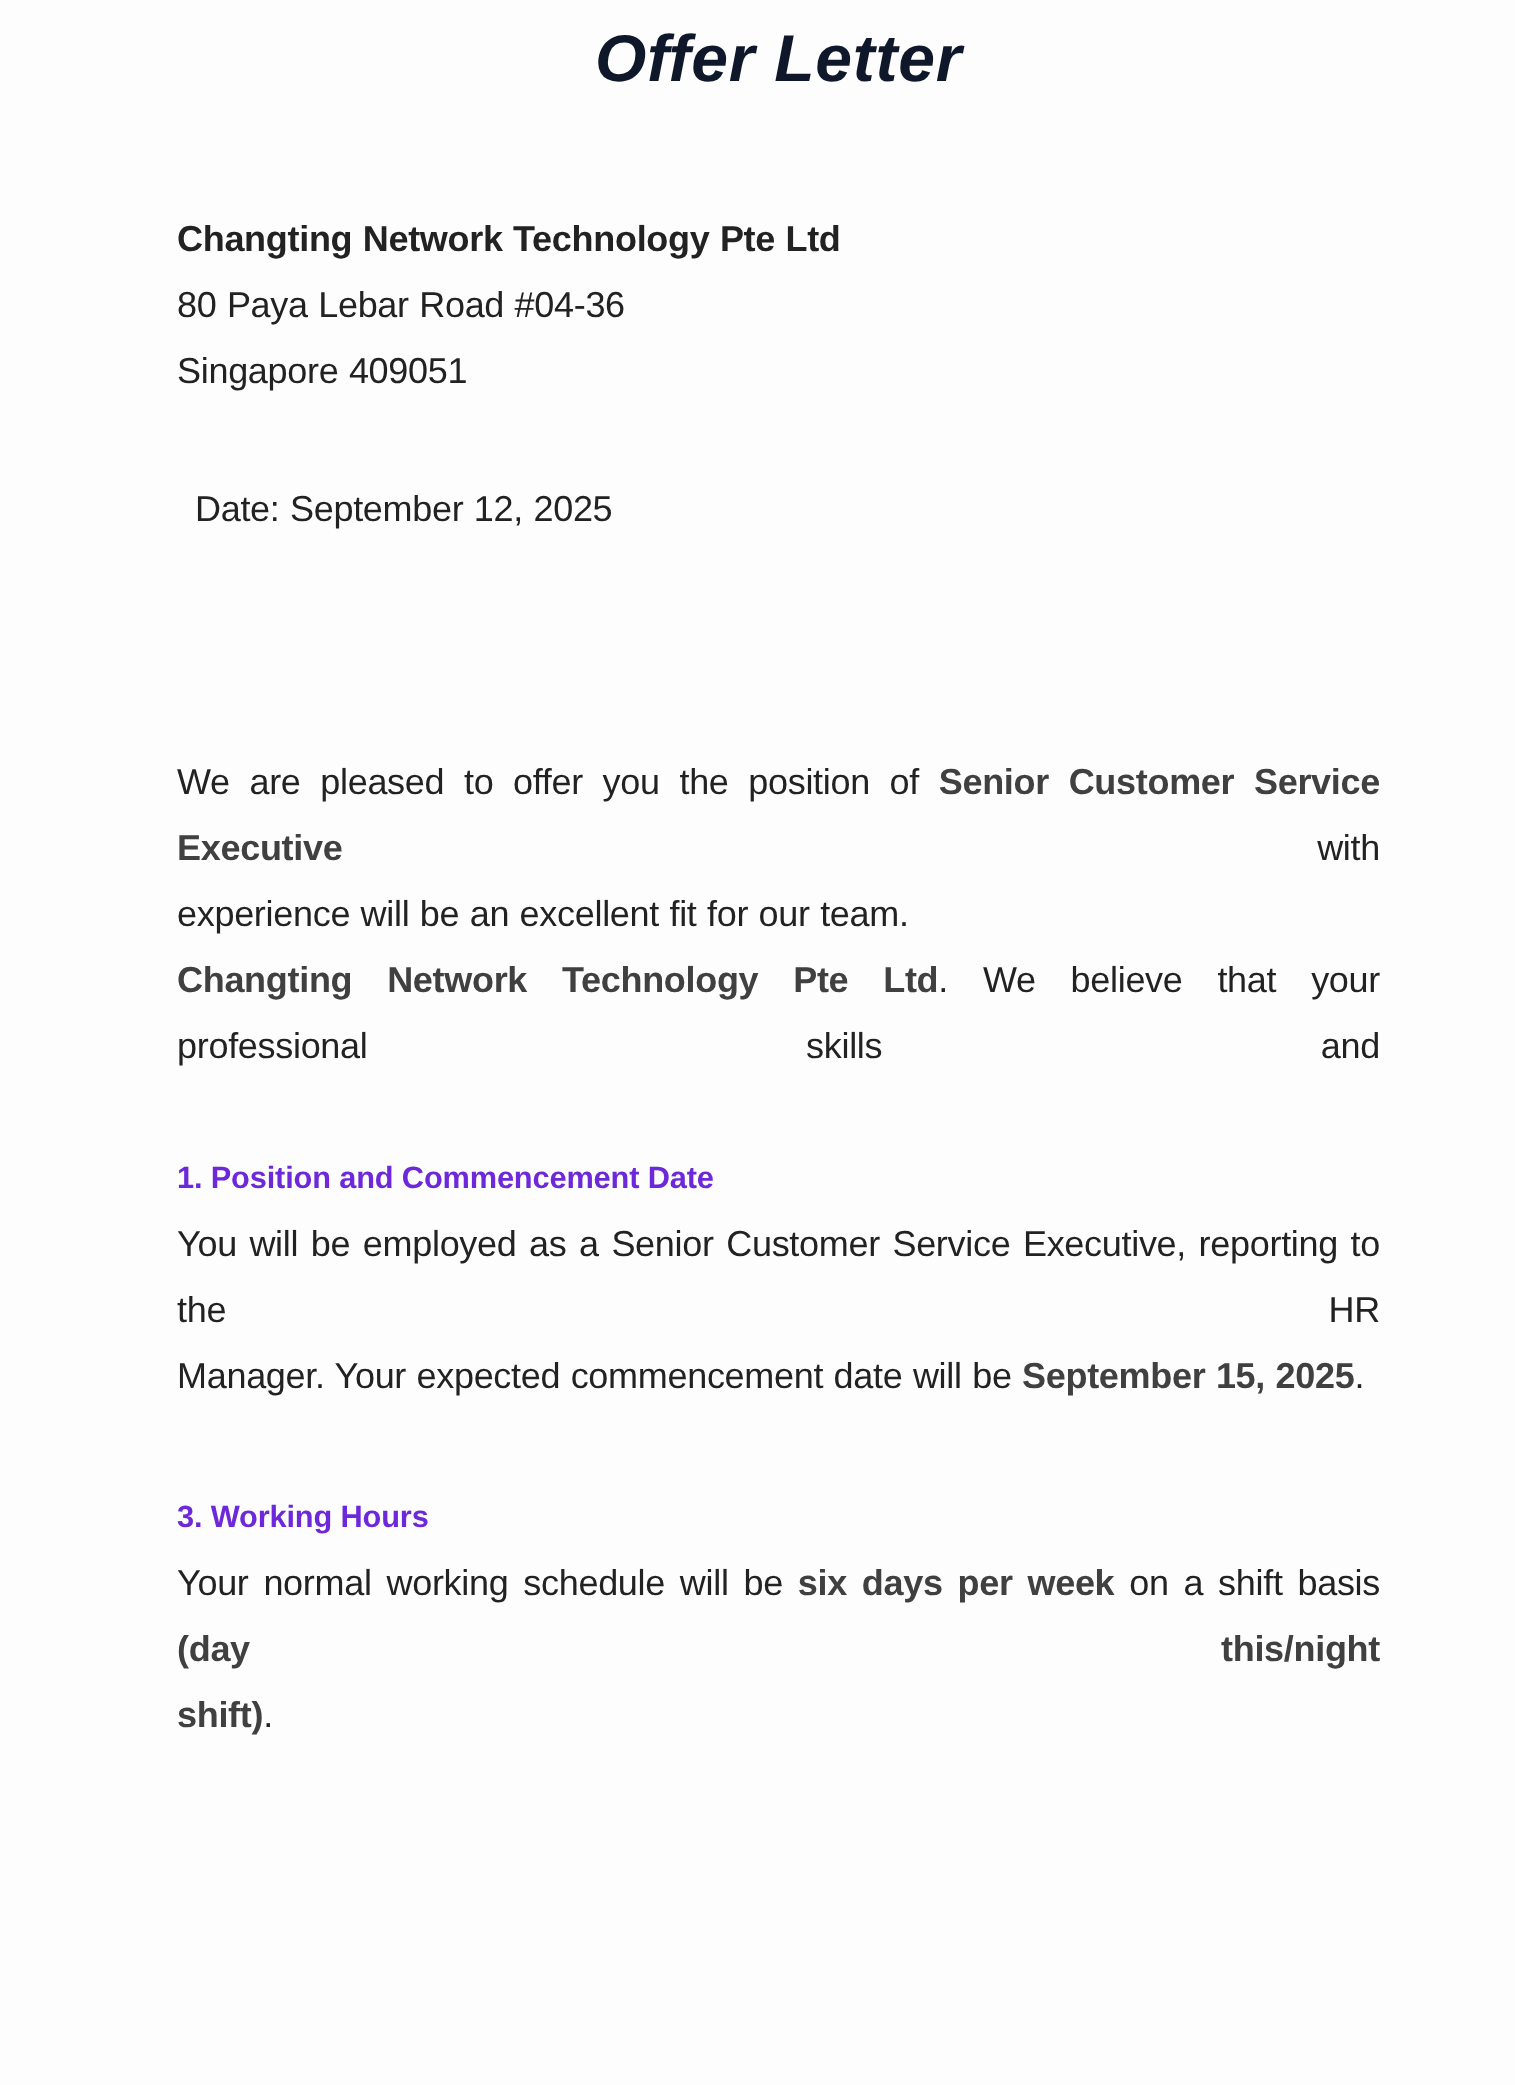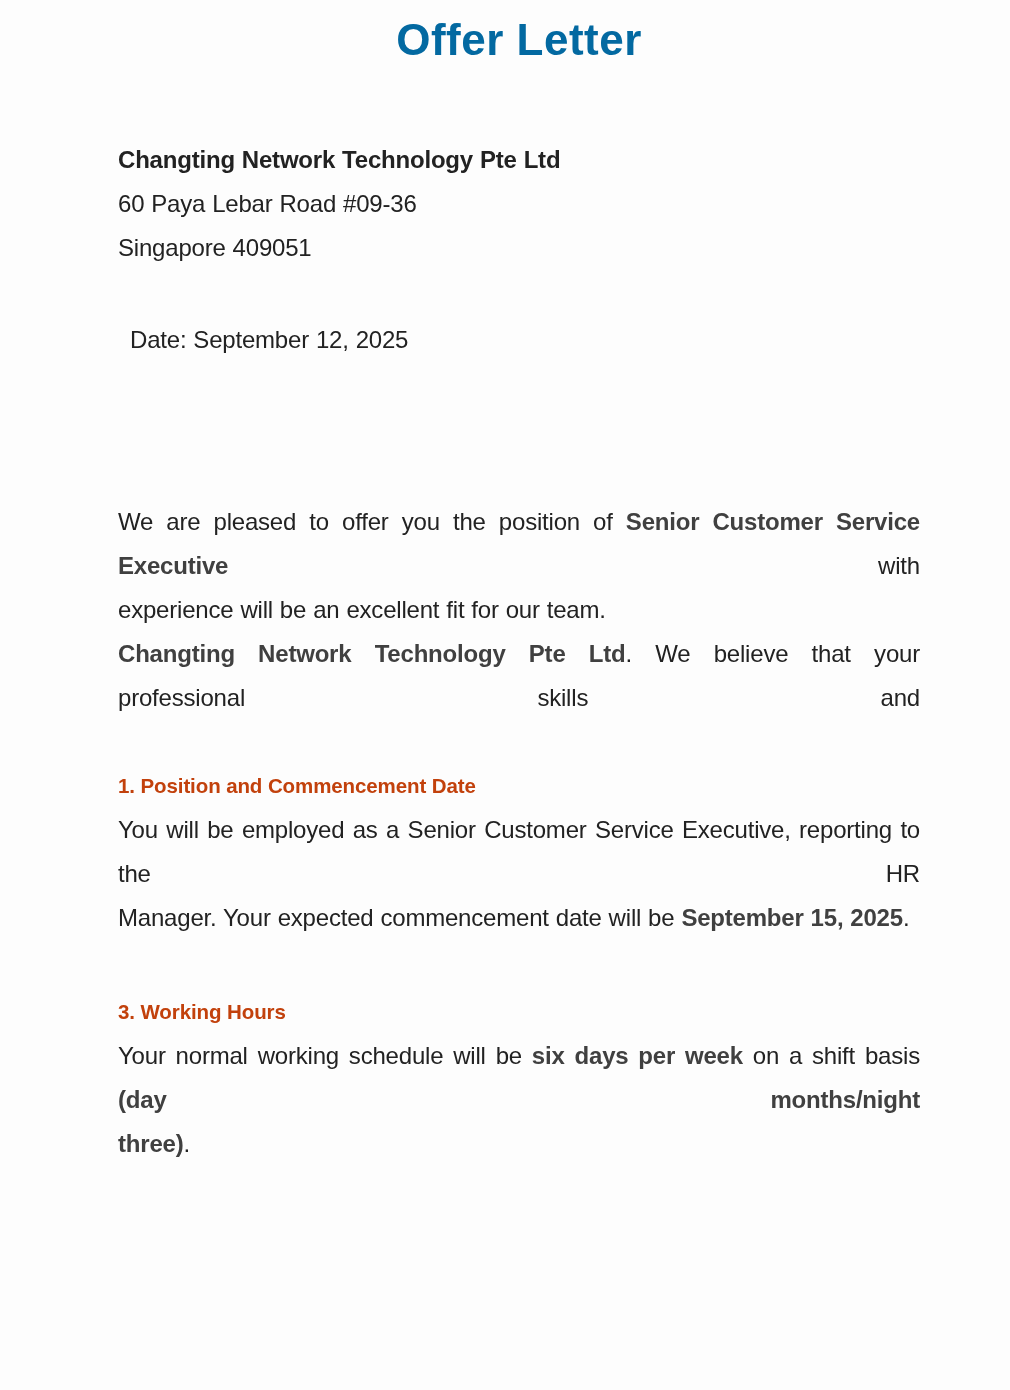--- a/index.html
+++ b/index.html
@@ -20,38 +20,39 @@
     width: 1010px;
     height: 1390px;
     padding: 0 90px 0 118px;
   }
   .title {
     margin: 14px 0 0 0;
     font-size: 44px;
     line-height: 52px;
     font-weight: 700;
     text-align: center;
-    color: #0369a1;
+    color: #0f172a;
     letter-spacing: 0.5px;
+    font-style: italic;
   }
   .company-block {
     margin-top: 72px;
   }
   .company-block .line { text-align: left; }
   .company-name { font-weight: 700; color: #1a1a1a; }
   .date-block { margin-top: 48px; margin-left: 12px; }
   .intro-block { margin-top: 138px; }
   .section { margin-top: 0; }
   .section-gap-first { margin-top: 44px; }
   .section-gap { margin-top: 50px; }
   .heading {
     font-size: 20.5px;
     line-height: 44px;
     font-weight: 700;
-    color: #c2410c;
+    color: #6d28d9;
     letter-spacing: -0.1px;
   }
   .line {
     font-size: 24px;
     line-height: 44px;
     letter-spacing: -0.2px;
     word-spacing: 0.5px;
     color: #222222;
   }
   .j {
@@ -65,21 +66,21 @@
 </style>
 </head>
 <body>
 
 <div class="page">
 
   <div class="title">Offer Letter</div>
 
   <div class="company-block">
     <div class="line company-name">Changting Network Technology Pte Ltd</div>
-    <div class="line">60 Paya Lebar Road #09-36</div>
+    <div class="line">80 Paya Lebar Road #04-36</div>
     <div class="line">Singapore 409051</div>
   </div>
 
   <div class="date-block">
     <div class="line">Date: September 12, 2025</div>
   </div>
 
   <div class="intro-block">
       <div class="line j"><span>We are pleased to offer you the position of </span><span class="b">Senior Customer Service Executive</span><span> with</span></div>
       <div class="line"><span>experience will be an excellent fit for our team.</span></div>
@@ -91,21 +92,21 @@
     <div>
         <div class="line j"><span>You will be employed as a Senior Customer Service Executive, reporting to the HR</span></div>
         <div class="line"><span>Manager. Your expected commencement date will be </span><span class="b">September 15, 2025</span><span>.</span></div>
       </div>
   </div>
 
 
   <div class="section section-gap">
     <div class="heading">3. Working Hours</div>
     <div>
-        <div class="line j"><span>Your normal working schedule will be </span><span class="b">six days per week</span><span> on a shift basis </span><span class="b">(day months/night</span></div>
-        <div class="line"><span class="b">three)</span><span>.</span></div>
+        <div class="line j"><span>Your normal working schedule will be </span><span class="b">six days per week</span><span> on a shift basis </span><span class="b">(day this/night</span></div>
+        <div class="line"><span class="b">shift)</span><span>.</span></div>
       </div>
   </div>
 
   <div class="section section-gap">
   </div>
 
 </div>
 
 </body></html>

